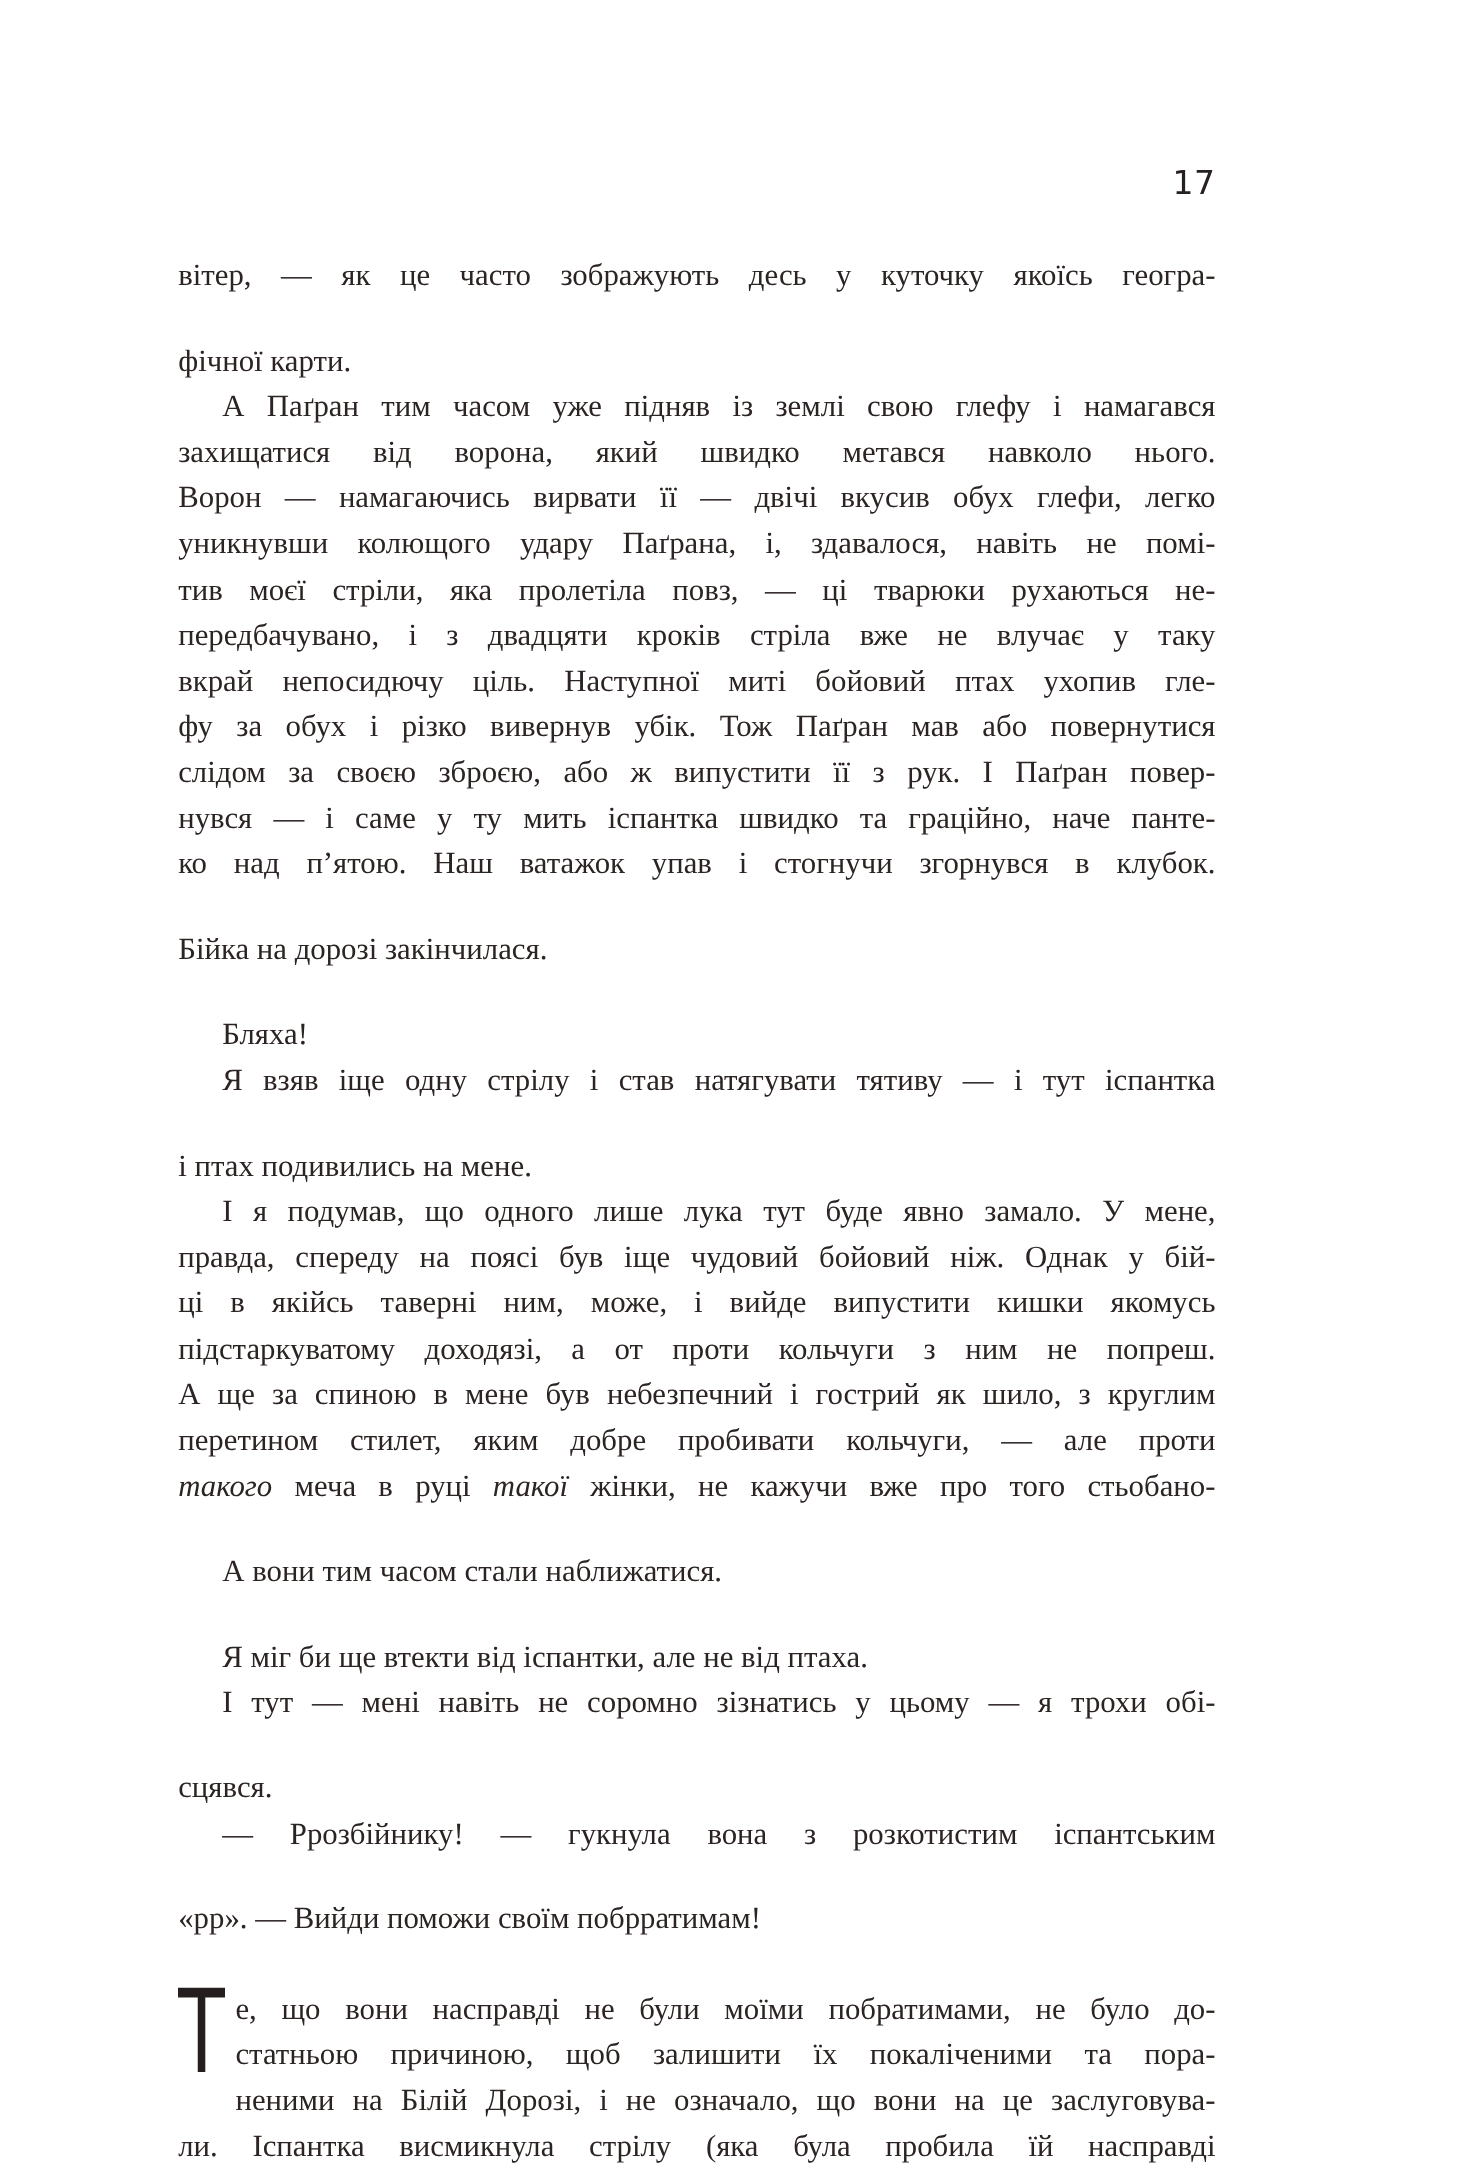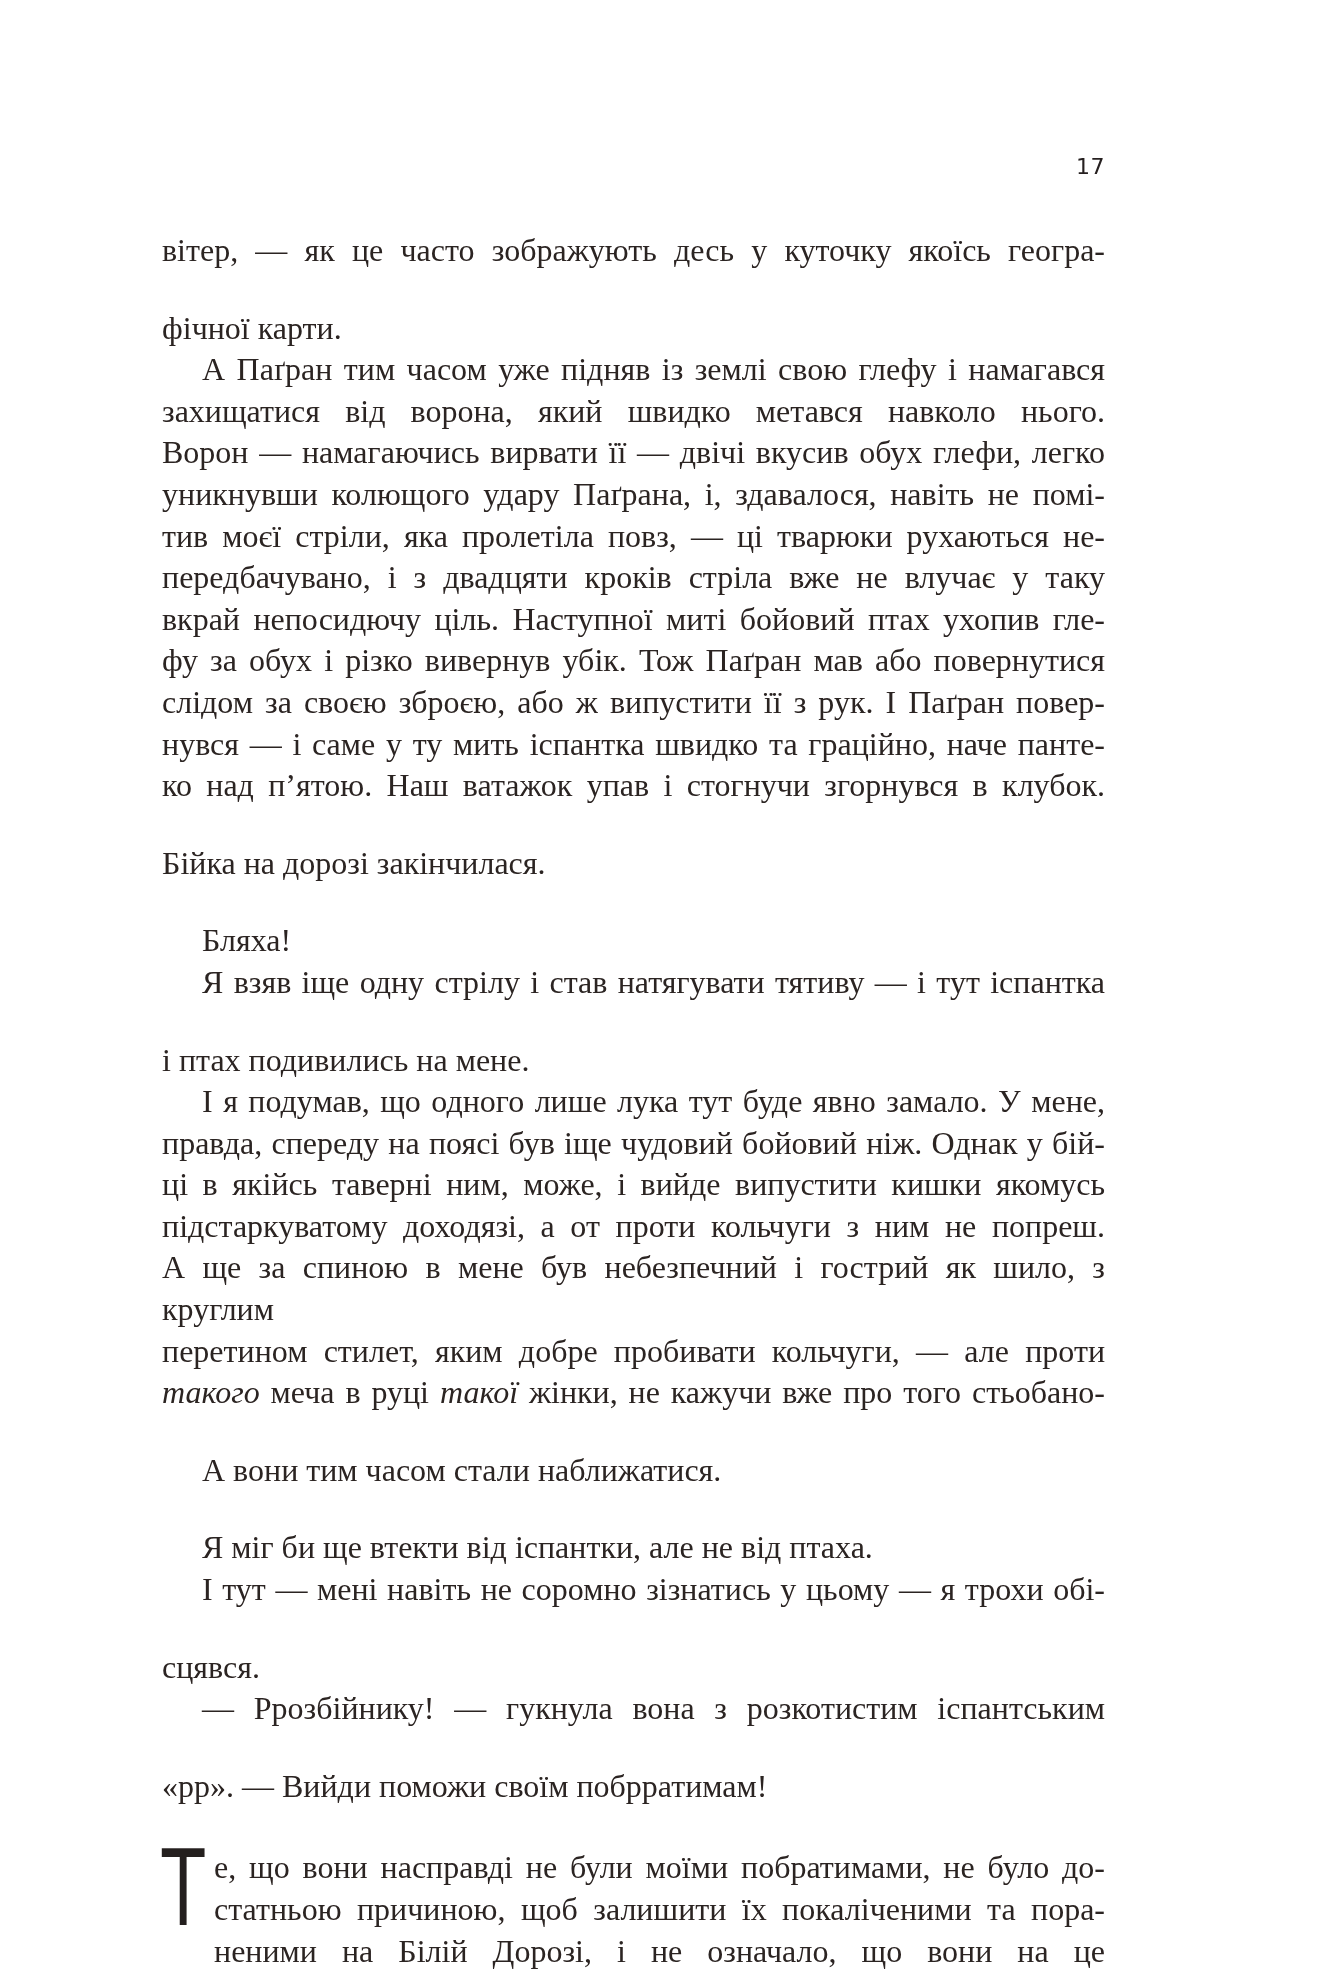--- a/index.html
+++ b/index.html
@@ -14,36 +14,36 @@
   .page {
     position: absolute;
     inset: 0;
     background: #ffffff;
   }
   .page-number {
     position: absolute;
     top: 150px;
     right: 234px;
     font-family: "DejaVu Sans", "Liberation Sans", sans-serif;
-    font-size: 22px;
+    font-size: 30px;
     line-height: 34px;
     color: #262020;
     letter-spacing: 0.5px;
   }
   .text-block {
     position: absolute;
     left: 162px;
     top: 230px;
     width: 943px;
     color: #2b2422;
   }
   .para { margin: 0; }
   .para.section-gap { margin-top: 40px; }
   .line {
-    font-size: 32px;
+    font-size: 28px;
     line-height: 41.6px;
     text-align: justify;
     text-align-last: justify;
     color: #2b2422;
   }
   .line.indent { text-indent: 40px; }
   .line.endline { text-align-last: left; margin-top: 36px; }
   .line i { font-style: italic; }
   .dropcap {
     float: left;

